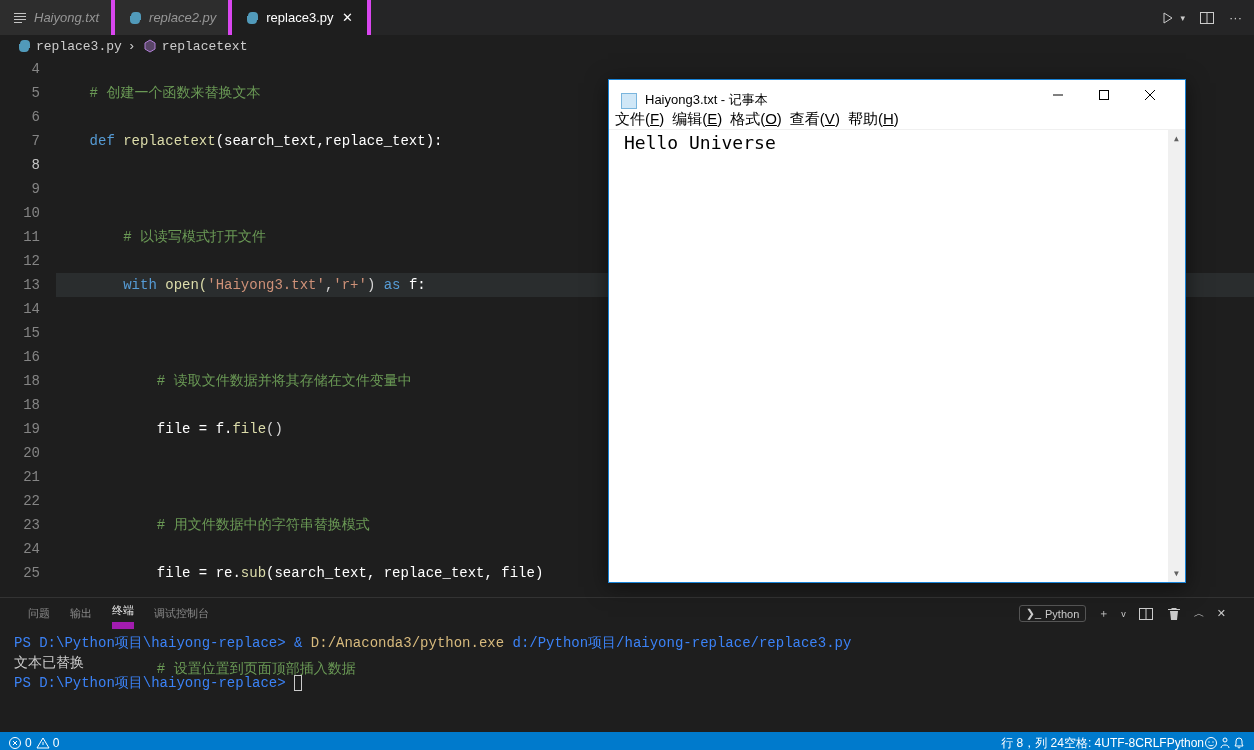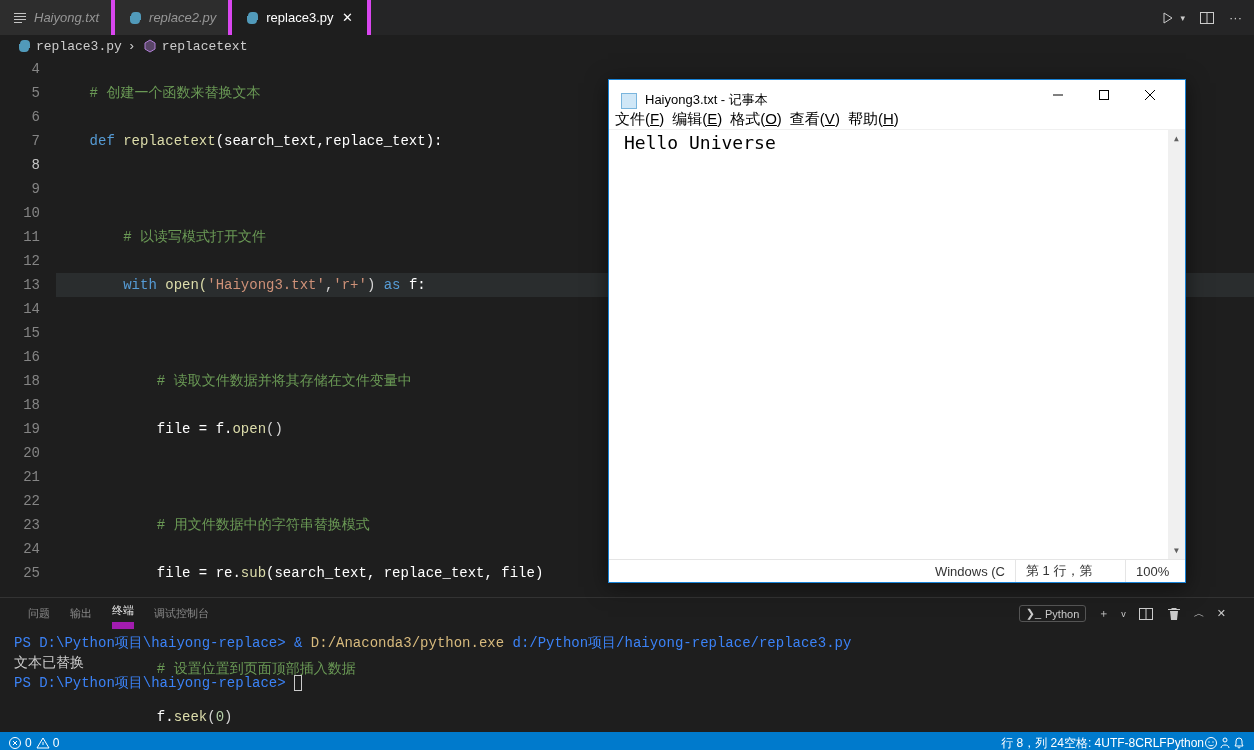--- a/index.html
+++ b/index.html
@@ -143,27 +143,26 @@
       <div>25</div>
   </div>
   <div class="code">
 <div class="line">    <span class="c-cmt"># 创建一个函数来替换文本</span></div>
 <div class="line">    <span class="c-kw">def </span><span class="c-fn">replacetext</span><span class="c-var">(search_text,replace_text):</span></div>
 <div class="line"></div>
 <div class="line">        <span class="c-cmt"># 以读写模式打开文件</span></div>
 <div class="line hl">        <span class="c-kw">with </span><span class="c-fn">open(</span><span class="c-str">'Haiyong3.txt'</span><span class="c-def">,</span><span class="c-str">'r+'</span><span class="c-def">) </span><span class="c-kw">as </span><span class="c-var">f:</span></div>
 <div class="line"></div>
 <div class="line">            <span class="c-cmt"># 读取文件数据并将其存储在文件变量中</span></div>
-<div class="line">            <span class="c-var">file = f.</span><span class="c-fn">open</span><span class="c-def">()</span></div>
+<div class="line">            <span class="c-var">file = f.</span><span class="c-fn">file</span><span class="c-def">()</span></div>
 <div class="line"></div>
 <div class="line">            <span class="c-cmt"># 用文件数据中的字符串替换模式</span></div>
 <div class="line">            <span class="c-var">file = re.</span><span class="c-fn">sub</span><span class="c-var">(search_text, replace_text, file)</span></div>
 <div class="line"></div>
 <div class="line">            <span class="c-cmt"># 设置位置到页面顶部插入数据</span></div>
-<div class="line">            <span class="c-var">f.</span><span class="c-fn">seek</span><span class="c-def">(</span><span style="color:#b5cea8">0</span><span class="c-def">)</span></div>
 
 
 
 
 
 
 
 
   </div>
 </div>
@@ -279,18 +278,13 @@
   </div>
   <div class="np-body">
     <span>Hello Universe</span>
     <div class="np-scroll">
       <div class="np-scroll-btn">▲</div>
       <div style="position:absolute;bottom:0;left:0;right:0">
           <div class="np-scroll-btn">▼</div>
         </div>
     </div>
   </div>
-  <div class="np-status">
-    <div>Windows (C</div>
-    <div style="width:110px">第 1 行，第</div>
-    <div style="width:60px">100%</div>
-  </div>
 </div>
 
 </body></html>

